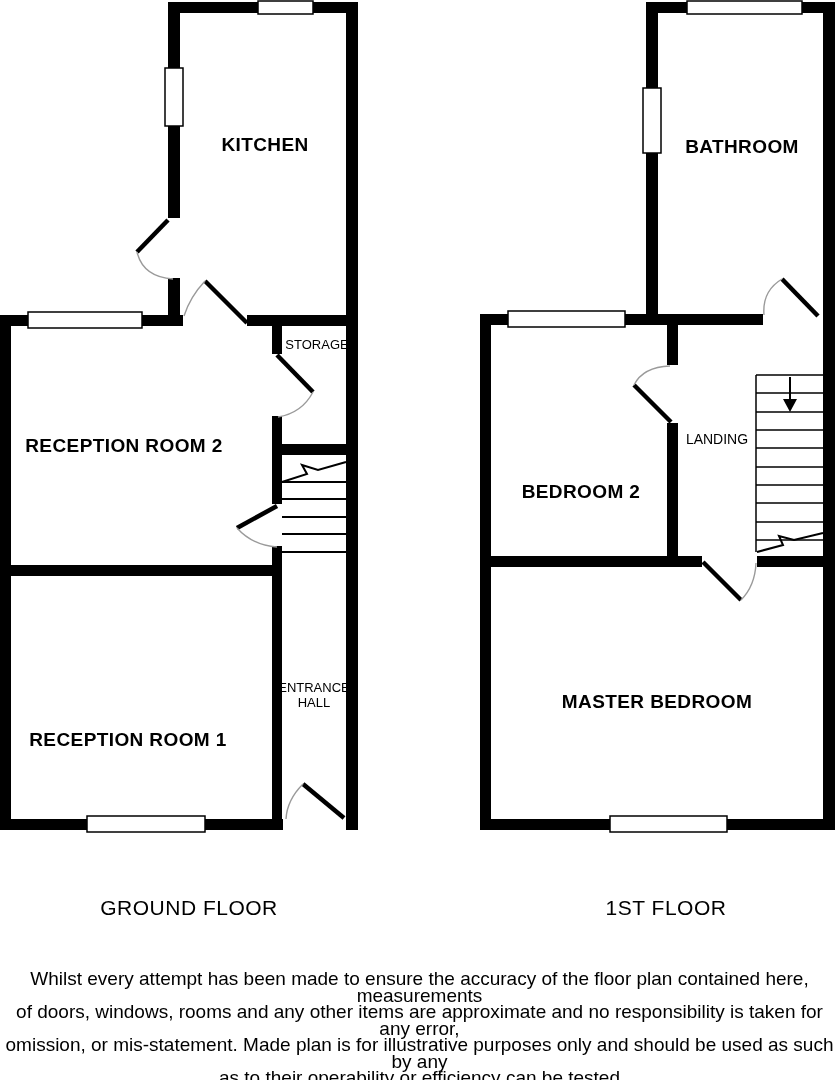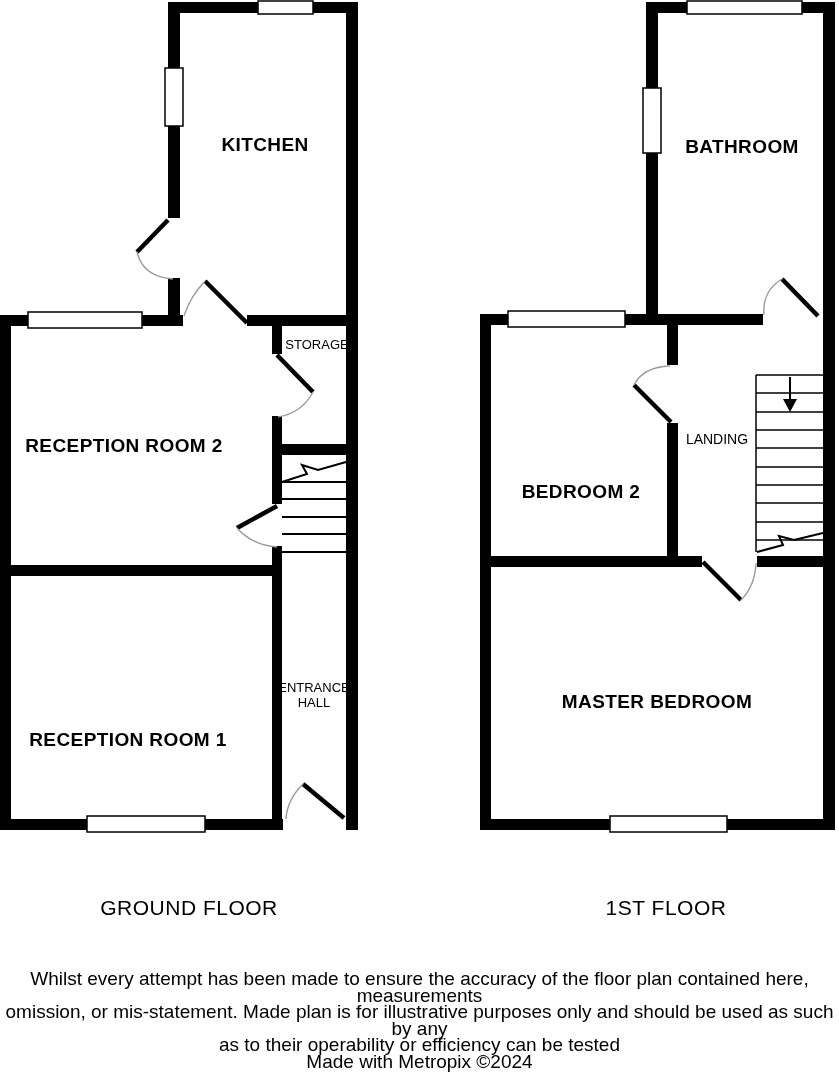--- a/index.html
+++ b/index.html
@@ -163,17 +163,18 @@
       <text class="lbl-big" x="742" y="153">BATHROOM</text>
       <text class="lbl-landing" x="717" y="444">LANDING</text>
       <text class="lbl-big" x="581" y="498">BEDROOM 2</text>
       <text class="lbl-big" x="657" y="708">MASTER BEDROOM</text>
       <text class="lbl-floor" x="666" y="915">1ST FLOOR</text>
     </g>
   </svg>
 
   <div id="disclaimer">
     <span class="d-line">Whilst every attempt has been made to ensure the accuracy of the floor plan contained here, measurements</span>
+    <span class="d-line">of doors, windows, rooms and any other items are approximate and no responsibility is taken for any error,</span>
     <span class="d-line">omission, or mis-statement. Made plan is for illustrative purposes only and should be used as such by any</span>
     <span class="d-line">as to their operability or efficiency can be tested</span>
     <span class="d-line">Made with Metropix ©2024</span>
   </div>
 </div>
 
 </body></html>

